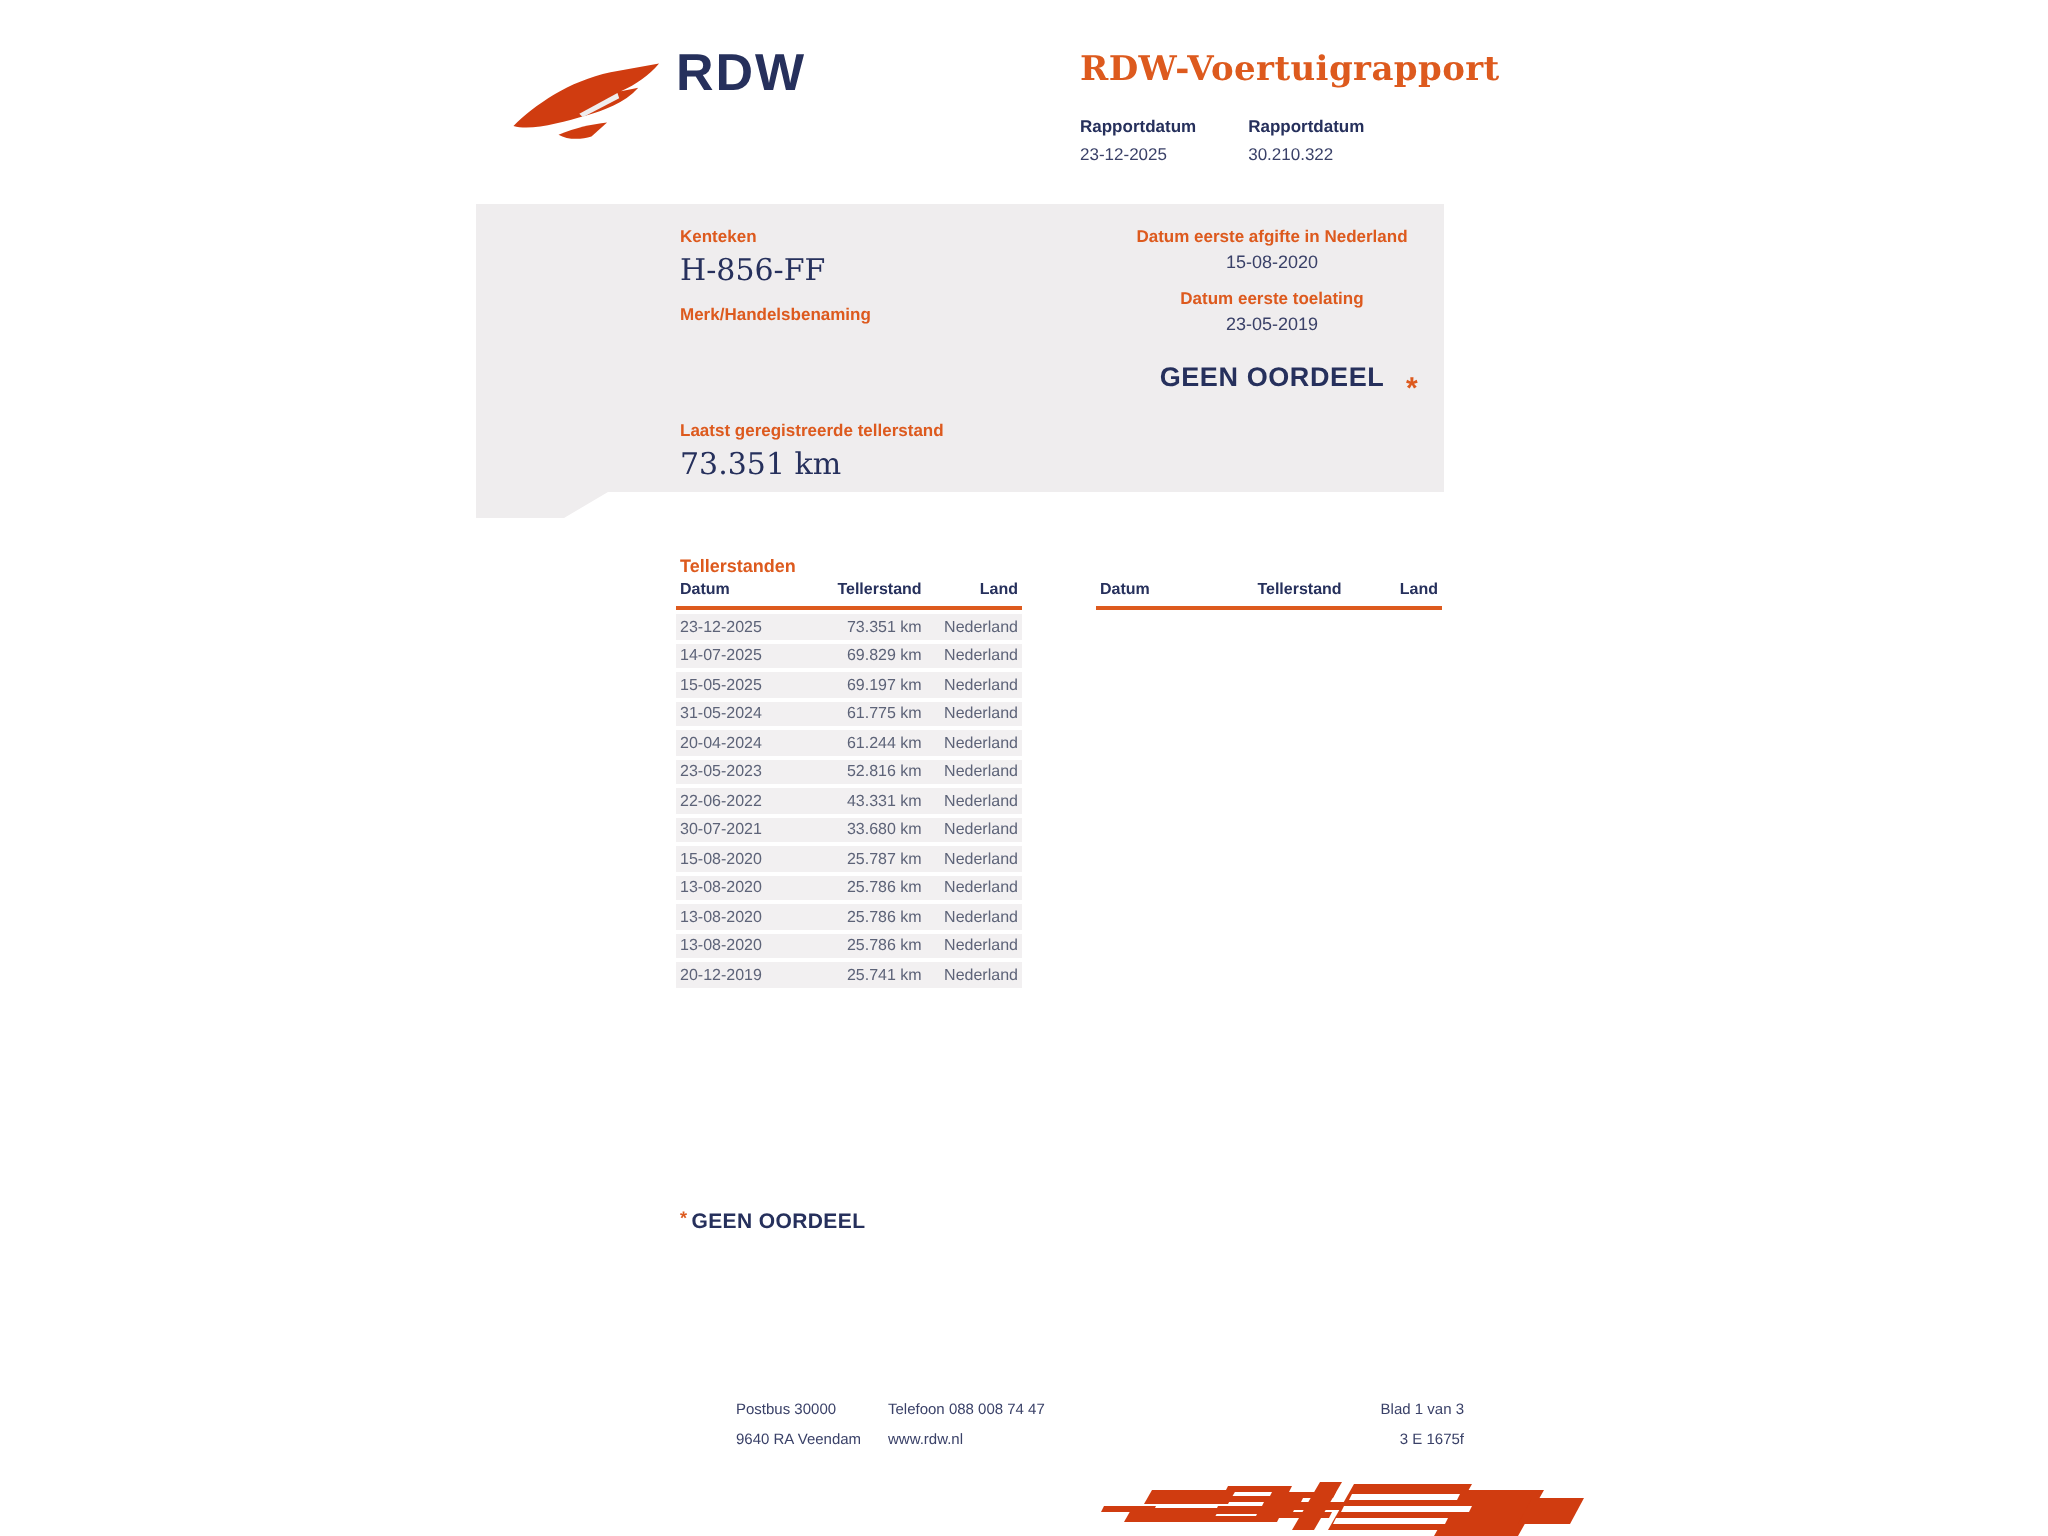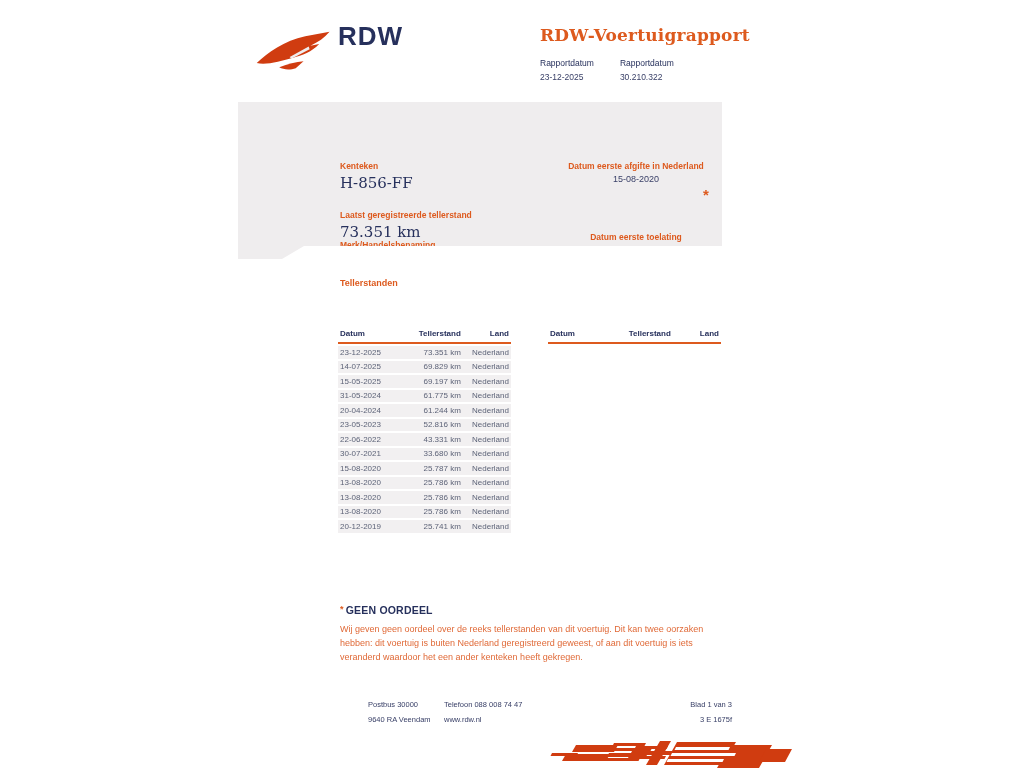--- a/index.html
+++ b/index.html
@@ -10,40 +10,40 @@
   
   .logo-wrap { position:absolute; left:255px; top:24px; width:140px; height:48px; }
   .logo-bird { position:absolute; left:0; top:4px; }
   .logo-text { position:absolute; left:83px; top:-3px; font-family:Liberation Sans, sans-serif;
                font-size:26px; font-weight:600; color:#26305c; letter-spacing:1px; }
 
   .doc-title { position:absolute; left:540px; top:25px; font-family:"DejaVu Serif", serif;
                font-size:17px; font-weight:700; color:#dd5a1e; letter-spacing:0.2px; }
   .report-meta { position:absolute; left:540px; top:58px; display:flex; gap:26px;
                  font-size:8.5px; color:#26305c; }
-  .report-meta .meta-label { font-weight:400; margin-bottom:4px; }
+  .report-meta .meta-label { font-weight:700; margin-bottom:4px; }
   .report-meta .meta-value { font-weight:400; color:#3a4168; }
 
   
   .summary-box { position:absolute; left:238px; top:102px; width:484px; height:157px;
                  background:#efedee;
                  clip-path:polygon(0 0, 484px 0, 484px 144px, 66px 144px, 44px 157px, 0 157px); }
   .field-label { font-size:8.5px; font-weight:700; color:#dd5a1e; margin-bottom:3px; }
   .field-value { font-family:"DejaVu Serif", serif; font-size:15px; color:#26305c; }
   .field-value-sm { font-size:9px; color:#3a4168; }
   .sb-col-left  { position:absolute; left:102px; top:11px; width:190px; }
   .sb-col-right { position:absolute; left:308px; top:11px; width:180px;text-align:center; }
-  .fld { margin-bottom:8px;margin-top:48px; }
+  .fld { margin-bottom:8px; }
   .oordeel { margin-top:14px; font-size:13.5px; font-weight:700; color:#26305c; letter-spacing:0.3px; }
   .oordeel-star { position:absolute; left:465px; top:84px; color:#dd5a1e; font-size:15px; font-weight:700; }
   .sb-teller { position:absolute; left:102px; top:108px; }
 
   
   .section-title { position:absolute; left:340px; top:278px; font-size:9px; font-weight:700; color:#dd5a1e; }
-  .vtable { position:absolute; top:290px; width:173px;margin-top:39px; }
+  .vtable { position:absolute; top:290px; width:173px; }
   .vtable.left  { left:338px; }
   .vtable.right { left:548px; }
   .thead { display:flex; font-size:8px; font-weight:700; color:#26305c;
            padding-bottom:4px; border-bottom:2px solid #dd5a1e; }
   .tbody { margin-top:2px; }
   .trow { display:flex; align-items:center; height:12.5px; margin-bottom:2px;
           background:#f2f0f1; font-size:8px; color:#5d6378; }
   .c0 { width:38%; text-align:left;  padding-left:2px; }
   .c1 { width:33%; text-align:right; }
   .c2 { width:29%; text-align:right; padding-right:2px; }
@@ -200,21 +200,20 @@
     <div class="thead">
       <div class="c0">Datum</div>
       <div class="c1">Tellerstand</div>
       <div class="c2">Land</div>
     </div>
     <div class="tbody"></div>
   </div>
 
   <div class="footnote">
     <div class="footnote-title"><span class="star">*</span><span>GEEN OORDEEL</span></div>
-    <div class="footnote-text">Wij geven geen oordeel over de reeks tellerstanden van dit voertuig. Dit kan twee oorzaken hebben: dit voertuig is buiten Nederland geregistreerd geweest, of aan dit voertuig is iets veranderd waardoor het een ander kenteken heeft gekregen.</div>
   </div>
 
   <div class="footer">
     <div class="row">
       <div class="col-a">Postbus 30000</div>
       <div class="col-b">Telefoon 088 008 74 47</div>
       <div class="col-c">Blad 1 van 3</div>
     </div>
     <div class="row">
       <div class="col-a">9640 RA Veendam</div>

